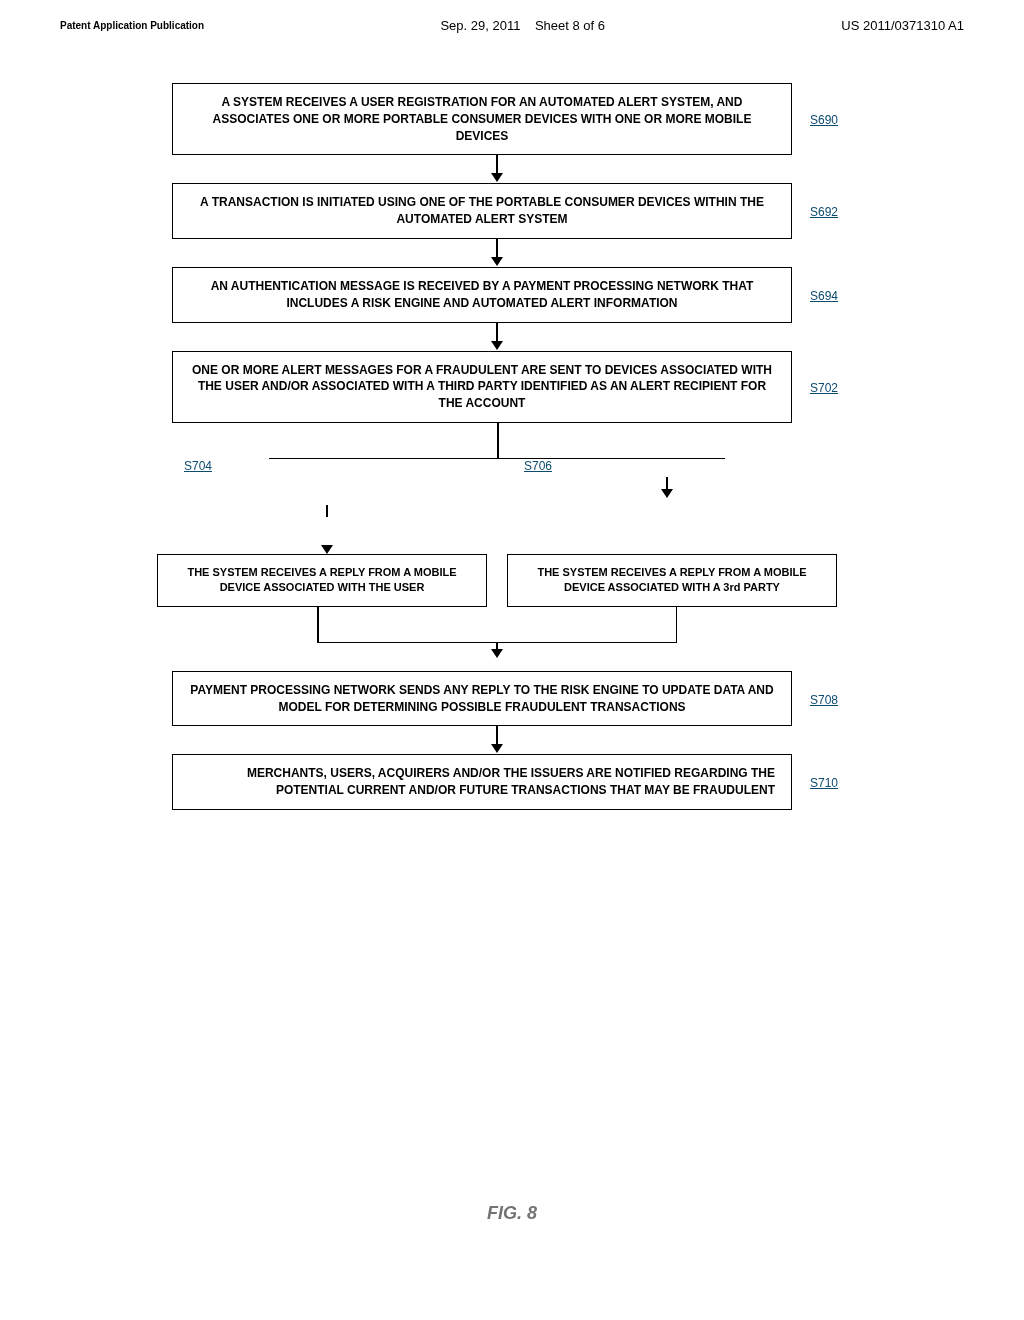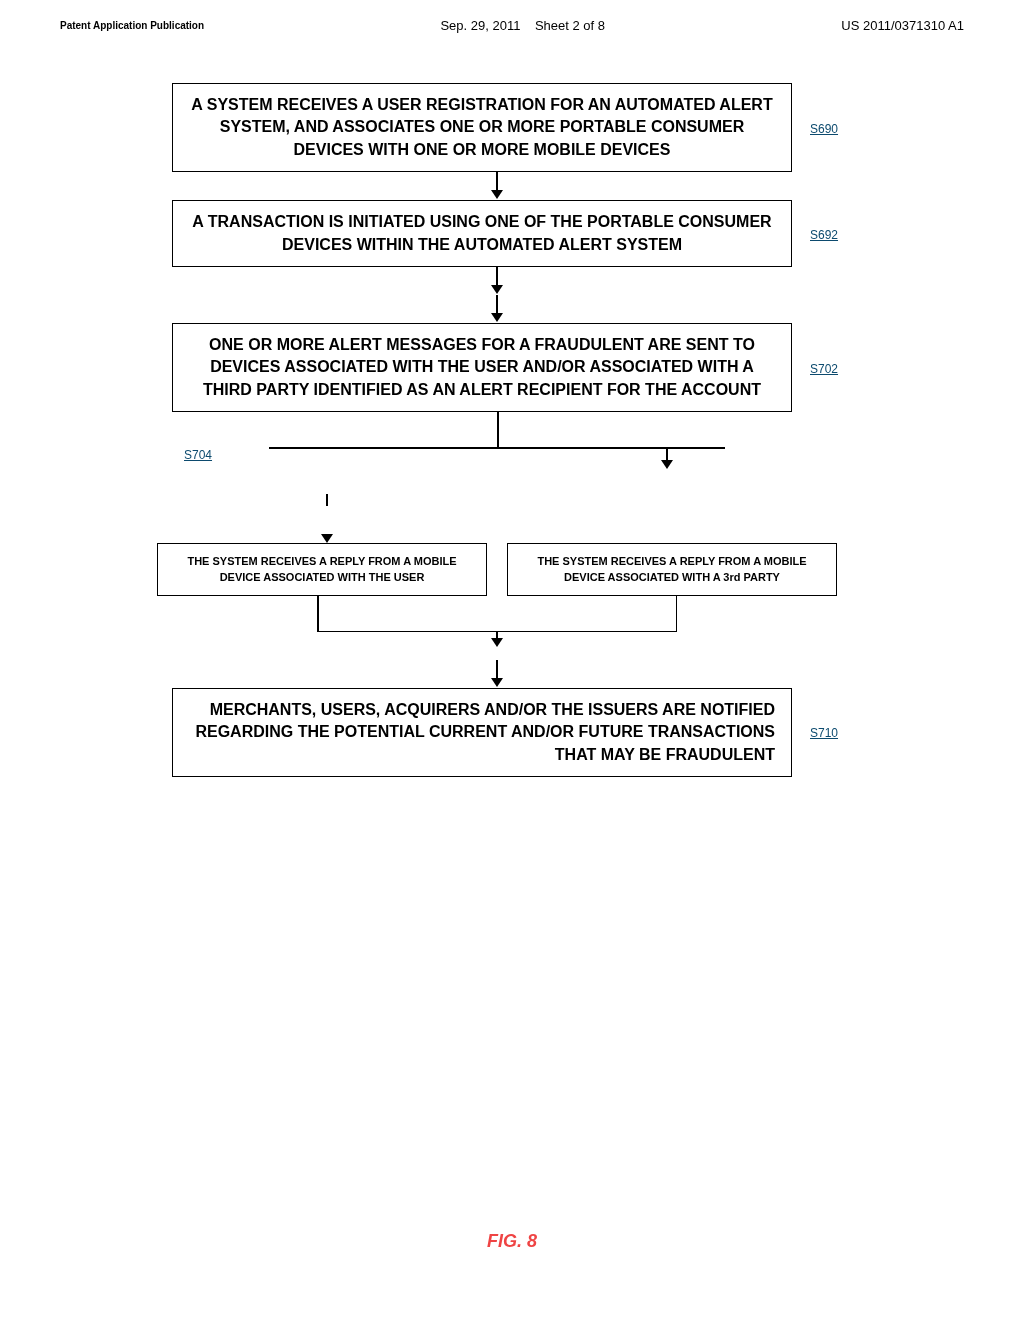--- a/index.html
+++ b/index.html
@@ -41,21 +41,21 @@
       flex-direction: column;
       align-items: center;
       padding: 40px 60px 0 60px;
       position: relative;
     }
 
     .flow-box {
       border: 1.5px solid #000;
       text-align: center;
       padding: 10px 16px;
-      font-size: 16px;
+      font-size: 12px;
       font-weight: bold;
       color: #000;
       line-height: 1.4;
       position: relative;
       background: #fff;
     }
 
     .step-label {
       font-size: 12px;
       color: #0c4a6e;
@@ -119,21 +119,21 @@
       padding-left: 8px;
     }
   </style>
 </head>
 <body>
 
 <div class="page-header">
   <div class="header-left">Patent Application Publication</div>
   <div class="header-center">
     <span>Sep. 29, 2011</span>&nbsp;&nbsp;&nbsp;
-    <span>Sheet 2 of 8</span>
+    <span>Sheet 8 of 6</span>
   </div>
   <div class="header-right">US 2011/0371310 A1</div>
 </div>
 
 <div class="diagram-container">
   <div class="main-flow">
 
     <div class="step-wrapper">
       <div class="box-area">
         <div class="flow-box" style="width:100%;">A SYSTEM RECEIVES A USER REGISTRATION FOR AN AUTOMATED ALERT SYSTEM, AND ASSOCIATES ONE OR MORE PORTABLE CONSUMER DEVICES WITH ONE OR MORE MOBILE DEVICES</div>
@@ -155,20 +155,28 @@
       <div class="label-area">
         <span class="step-label">S692</span>
       </div>
     </div>
 
     <div class="arrow-line-down" style="margin-left:-30px;">
       <div class="line"></div>
       <div class="arrowhead"></div>
     </div>
 
+    <div class="step-wrapper">
+      <div class="box-area">
+        <div class="flow-box" style="width:100%;">AN AUTHENTICATION MESSAGE IS RECEIVED BY A PAYMENT PROCESSING NETWORK THAT INCLUDES A RISK ENGINE AND AUTOMATED ALERT INFORMATION</div>
+      </div>
+      <div class="label-area">
+        <span class="step-label">S694</span>
+      </div>
+    </div>
 
     <div class="arrow-line-down" style="margin-left:-30px;">
       <div class="line"></div>
       <div class="arrowhead"></div>
     </div>
 
     <div class="step-wrapper">
       <div class="box-area">
         <div class="flow-box" style="width:100%;">ONE OR MORE ALERT MESSAGES FOR A FRAUDULENT ARE SENT TO DEVICES ASSOCIATED WITH THE USER AND/OR ASSOCIATED WITH A THIRD PARTY IDENTIFIED AS AN ALERT RECIPIENT FOR THE ACCOUNT</div>
       </div>
@@ -189,20 +197,23 @@
       <div style="width:50%; display:flex; flex-direction:column; align-items:center;gap:28px;">
         <div style="display:flex; align-items:flex-start; width:90%;">
           <span class="step-label" style="margin-bottom:4px;">S704</span>
         </div>
 
         <div style="width:1.5px; height:12px; background:#000;"></div>
 
         <div style="width:0; height:0; border-left:6px solid transparent; border-right:6px solid transparent; border-top:9px solid #000;"></div>
       </div>
       <div style="width:50%; display:flex; flex-direction:column; align-items:center;">
+        <div style="display:flex; align-items:flex-start; width:90%;">
+          <span class="step-label" style="margin-bottom:4px;">S706</span>
+        </div>
 
         <div style="width:1.5px; height:12px; background:#000;"></div>
 
         <div style="width:0; height:0; border-left:6px solid transparent; border-right:6px solid transparent; border-top:9px solid #000;"></div>
       </div>
     </div>
 
     <div style="display:flex; width:100%; gap:20px; margin-left:-30px;">
       <div style="flex:1; border:1.5px solid #000; text-align:center; padding:10px 12px; font-size:11px; font-weight:bold; line-height:1.4;">THE SYSTEM RECEIVES A REPLY FROM A MOBILE DEVICE ASSOCIATED WITH THE USER</div>
       <div style="flex:1; border:1.5px solid #000; text-align:center; padding:10px 12px; font-size:11px; font-weight:bold; line-height:1.4;">THE SYSTEM RECEIVES A REPLY FROM A MOBILE DEVICE ASSOCIATED WITH A 3rd PARTY</div>
@@ -215,31 +226,39 @@
       <div style="position:absolute; top:0; right:calc(25% - 10px); width:1.5px; height:36px; background:#000;"></div>
 
       <div style="position:absolute; top:35px; left:calc(25% - 10px); right:calc(25% - 10px); height:1.5px; background:#000;"></div>
     </div>
 
     <div class="arrow-line-down" style="margin-left:-30px;">
       <div class="line" style="height:6px;"></div>
       <div class="arrowhead"></div>
     </div>
 
+    <div class="step-wrapper">
+      <div class="box-area">
+        <div class="flow-box" style="width:100%;">PAYMENT PROCESSING NETWORK SENDS ANY REPLY TO THE RISK ENGINE TO UPDATE DATA AND MODEL FOR DETERMINING POSSIBLE FRAUDULENT TRANSACTIONS</div>
+      </div>
+      <div class="label-area">
+        <span class="step-label">S708</span>
+      </div>
+    </div>
 
     <div class="arrow-line-down" style="margin-left:-30px;">
       <div class="line"></div>
       <div class="arrowhead"></div>
     </div>
 
     <div class="step-wrapper">
       <div class="box-area">
         <div class="flow-box" style="width:100%;text-align:right;">MERCHANTS, USERS, ACQUIRERS AND/OR THE ISSUERS ARE NOTIFIED REGARDING THE POTENTIAL CURRENT AND/OR FUTURE TRANSACTIONS THAT MAY BE FRAUDULENT</div>
       </div>
       <div class="label-area">
         <span class="step-label">S710</span>
       </div>
     </div>
 
   </div>
 </div>
 
-<div class="fig-label" style="position:absolute; bottom:68px; left:50%; transform:translateX(-50%); font-size:18px; font-weight:bold; font-style:italic; color:#ef4444;">FIG. 8</div>
+<div class="fig-label" style="position:absolute; bottom:96px; left:50%; transform:translateX(-50%); font-size:18px; font-weight:bold; font-style:italic; color:#737373;">FIG. 8</div>
 
 </body></html>

